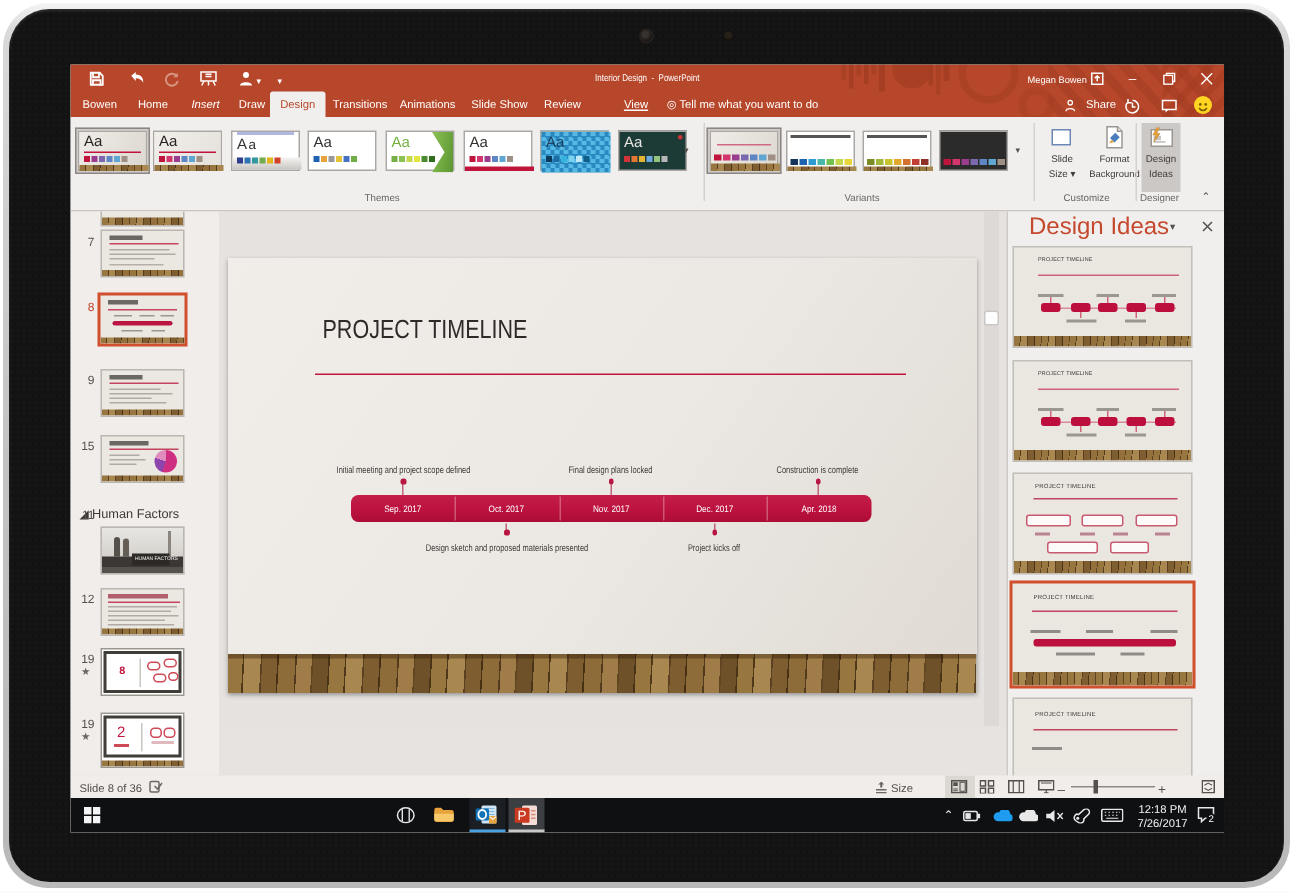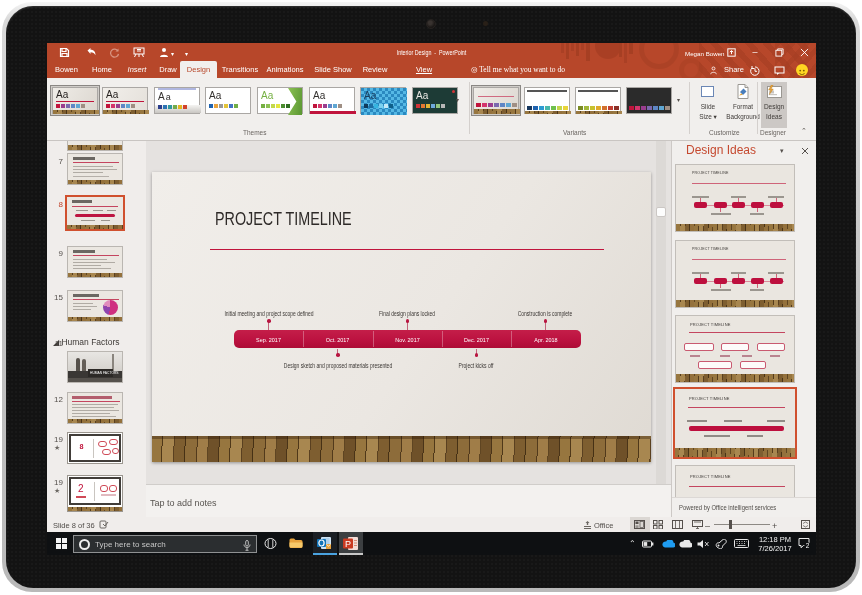--- a/index.html
+++ b/index.html
@@ -119,21 +119,21 @@
         <div class="tab" style="left:8px;width:22px;">Bowen</div>
         <div class="tab" style="left:42px;width:26px;">Home</div>
         <div class="tab" style="left:78px;width:24px;font-style:italic;">Insert</div>
         <div class="tab" style="left:109px;width:24px;">Draw</div>
         <div id="designtab">Design</div>
         <div class="tab" style="left:172px;width:42px;">Transitions</div>
         <div class="tab" style="left:216px;width:44px;">Animations</div>
         <div class="tab" style="left:264px;width:44px;">Slide Show</div>
         <div class="tab" style="left:313px;width:30px;">Review</div>
         <div class="tab" style="left:365px;width:24px;text-decoration:underline;">View</div>
-        <div class="tab" style="left:378px;width:140px;text-align:right;font-family:Liberation Serif, serif;">◎ Tell me what you want to do</div>
+        <div class="tab" style="left:378px;width:140px;text-align:center;">◎ Tell me what you want to do</div>
         <svg class="abs" style="left:662px;top:4px" width="9" height="9" viewBox="0 0 10 11">
             <circle cx="5" cy="3" r="1.8" fill="none" stroke="#fff"></circle>
             <path d="M1.5 10 c0-3 7-3 7 0" fill="none" stroke="#fff"></path>
           </svg>
         <div class="tab" style="left:674px;width:26px;">Share</div>
         <svg class="abs" style="left:703px;top:4px" width="10" height="10" viewBox="0 0 10 10">
             <path d="M2 2 A4.2 4.2 0 1 0 5 .9" fill="none" stroke="#fff"></path>
             <path d="M2 0 v2.5 h2.5" fill="none" stroke="#fff"></path>
             <path d="M5 2.5 v2.8 h2" fill="none" stroke="#fff"></path>
           </svg>
@@ -376,25 +376,22 @@
         <div class="abs" style="left:184px;top:181px;width:3.5px;height:3.5px;border-radius:50%;background:#b81540;"></div>
         <div class="abs" style="left:322.7px;top:181px;width:3.5px;height:3.5px;border-radius:50%;background:#b81540;"></div>
         <div class="abs" style="left:105.8px;top:189.5px;width:160px;text-align:center;font-size:6.4px;color:#3c3835;transform:scaleX(.78);">Design sketch and proposed materials presented</div>
         <div class="abs" style="left:254.4px;top:189.5px;width:140px;text-align:center;font-size:6.4px;color:#3c3835;transform:scaleX(.78);">Project kicks off</div>
 
         <div class="abs wood" style="left:0;top:264px;width:499px;height:26px;"></div>
         <div class="abs" style="left:0;top:264px;width:499px;height:3px;background:rgba(40,20,5,.35);"></div>
       </div>
       <div class="abs" style="left:609px;top:98px;width:10px;height:343px;background:#dcd9d6;"></div>
       <div class="abs" style="left:608.5px;top:164px;width:10px;height:10px;background:#fdfdfd;border:1px solid #cbc7c4;border-radius:2px;"></div>
-      <div id="notes">
-          <div style="position:absolute;left:4px;top:13px;">Tap to add notes</div>
-        </div>
       <div id="designpanel">
-        <div class="abs" style="left:14px;top:2px;font-size:12px;color:#c5492f;">Design Ideas</div>
+        <div class="abs" style="left:14px;top:2px;font-size:16px;color:#c5492f;">Design Ideas</div>
         <div class="abs" style="left:108px;top:6px;font-size:7px;color:#55504c;">▾</div>
         <svg class="abs" style="left:129px;top:6px" width="8" height="8" viewBox="0 0 8 8">
             <path d="M1 1 L7 7 M7 1 L1 7" stroke="#55504c" stroke-width="1"></path>
           </svg>
 
         <div class="dthumb" style="top:23px;">
           <div class="abs" style="left:16px;top:6px;font-size:8px;color:#3c3835;transform:scale(.45);transform-origin:0 0;letter-spacing:.3px;">PROJECT TIMELINE</div>
           <div class="abs" style="left:16px;top:18px;width:94px;height:1.2px;background:#cf6479;"></div>
           <div class="abs" style="left:16px;top:31px;width:17px;height:2px;background:#9b968f;"></div>
           <div class="abs" style="left:55px;top:31px;width:15px;height:2px;background:#9b968f;"></div>
@@ -462,36 +459,33 @@
           <div class="abs" style="left:29px;top:46px;width:26px;height:2px;background:#908b86;"></div>
           <div class="abs" style="left:72px;top:46px;width:16px;height:2px;background:#908b86;"></div>
           <div class="abs woodsm" style="left:0;bottom:0;width:120px;height:9px;"></div>
         </div>
 
         <div class="dthumb" style="top:324px;">
           <div class="abs" style="left:14px;top:8px;font-size:8px;color:#3c3835;transform:scale(.5);transform-origin:0 0;letter-spacing:.3px;">PROJECT TIMELINE</div>
           <div class="abs" style="left:13px;top:20px;width:96px;height:1px;background:#c4455f;"></div>
           <div class="abs" style="left:12px;top:32px;width:20px;height:2px;background:#908b86;"></div>
         </div>
-        <div class="abs" style="left:0;top:356px;width:145px;height:20px;background:#f1efed;border-top:1px solid #dcd8d5;">
-          <div class="abs" style="left:7px;top:4.5px;font-size:7.5px;color:#514d49;transform:scaleX(.78);transform-origin:0 0;">Powered by Office intelligent services</div>
-        </div>
       </div>
       <div id="statusbar">
         <div class="abs" style="left:6px;top:4px;font-size:7.5px;">Slide 8 of 36</div>
         <svg class="abs" style="left:52px;top:3px" width="10" height="9" viewBox="0 0 10 9">
             <rect x="1" y="1" width="6" height="7" rx="1" fill="none" stroke="#6b6762"></rect>
             <path d="M4 4 l2 2 3-4" fill="none" stroke="#6b6762"></path>
           </svg>
         <svg class="abs" style="left:536px;top:4px" width="9" height="8" viewBox="0 0 9 8">
             <path d="M4.5 0 l2 2 h-1.3 v2 h-1.4 v-2 h-1.3 z" fill="#6b6762"></path>
             <rect x="1" y="5" width="7" height="1" fill="#6b6762"></rect>
             <rect x="1" y="7" width="7" height="1" fill="#6b6762"></rect>
           </svg>
-        <div class="abs" style="left:547px;top:4px;">Office</div>
+        <div class="abs" style="left:547px;top:4px;">Size</div>
         <div class="abs" style="left:583px;top:0px;width:20px;height:15px;background:#dbd7d3;"></div>
         <svg class="abs" style="left:587px;top:3px" width="11" height="9" viewBox="0 0 11 9">
             <rect x="0.5" y="0.5" width="10" height="8" fill="none" stroke="#55504c"></rect>
             <rect x="1.5" y="1.5" width="3" height="2.5" fill="#55504c"></rect>
             <path d="M1.5 6 h3 M1.5 7.2 h3" stroke="#55504c" stroke-width=".7"></path>
             <rect x="6" y="1.5" width="3.5" height="6" fill="none" stroke="#55504c" stroke-width=".7"></rect>
           </svg>
         <svg class="abs" style="left:606px;top:3px" width="10" height="9" viewBox="0 0 10 9">
             <rect x="0.5" y="0.5" width="3.5" height="3.5" fill="none" stroke="#55504c"></rect>
             <rect x="6" y="0.5" width="3.5" height="3.5" fill="none" stroke="#55504c"></rect>
@@ -516,28 +510,20 @@
             <path d="M2 3.5 L4.5 2 7 3.5 M2 5.5 L4.5 7 7 5.5" fill="none" stroke="#55504c" stroke-width=".7"></path>
           </svg>
       </div>
       <div id="taskbar">
         <svg class="abs" style="left:9px;top:6px" width="11" height="11" viewBox="0 0 11 11">
             <rect x="0" y="0" width="5" height="5" fill="#f4f4f4"></rect>
             <rect x="6" y="0" width="5" height="5" fill="#f4f4f4"></rect>
             <rect x="0" y="6" width="5" height="5" fill="#f4f4f4"></rect>
             <rect x="6" y="6" width="5" height="5" fill="#f4f4f4"></rect>
           </svg>
-        <div class="abs" style="left:26px;top:3px;width:184px;height:18px;background:#2b2e30;border:1px solid #8f9192;">
-          <div class="abs" style="left:5px;top:3px;width:11px;height:11px;border-radius:50%;border:2px solid #eee;"></div>
-          <div class="abs" style="left:21px;top:4px;font-size:8px;color:#c6c6c6;">Type here to search</div>
-          <svg class="abs" style="left:169px;top:3.5px" width="8" height="11" viewBox="0 0 8 11">
-              <rect x="2.7" y="0.5" width="2.6" height="5.5" rx="1.3" fill="none" stroke="#ccc" stroke-width=".9"></rect>
-              <path d="M1 4.5 c0 4 6 4 6 0 M4 8 v2 M2.5 10.3 h3" fill="none" stroke="#ccc" stroke-width=".9"></path>
-            </svg>
-        </div>
         <svg class="abs" style="left:217px;top:6px" width="13" height="11" viewBox="0 0 13 11">
             <ellipse cx="6.5" cy="5.5" rx="5.5" ry="5" fill="none" stroke="#e8e8e8"></ellipse>
             <path d="M4.2 1.5 v8 M8.8 1.5 v8" stroke="#e8e8e8" stroke-width=".9"></path>
           </svg>
         <svg class="abs" style="left:242px;top:6px" width="14" height="11" viewBox="0 0 14 11">
             <path d="M.5 2 q0-1.5 1.5-1.5 h3 l1.5 1.5 h5.5 q1.5 0 1.5 1.5 v5 q0 1.5 -1.5 1.5 h-10 q-1.5 0 -1.5 -1.5 z" fill="#e8a33d"></path>
             <path d="M.5 4.5 h13 v3.5 q0 1.5 -1.5 1.5 h-10 q-1.5 0 -1.5 -1.5 z" fill="#f7c96a"></path>
           </svg>
         <div class="abs" style="left:266px;top:0px;width:24px;height:23px;background:#1b1f24;border-bottom:2px solid #4aa3e0;">
           <svg class="abs" style="left:4px;top:4px" width="15" height="14" viewBox="0 0 15 14">

